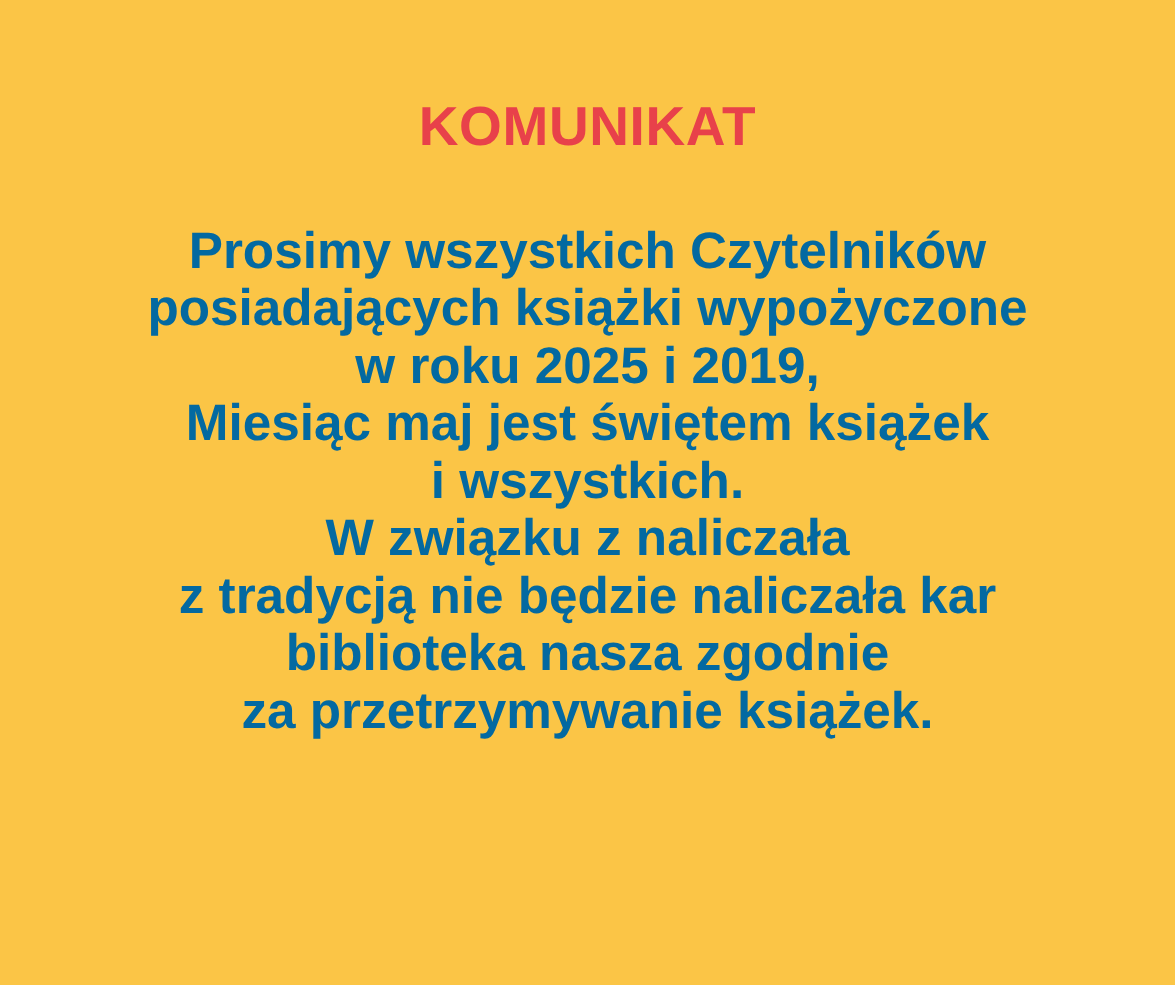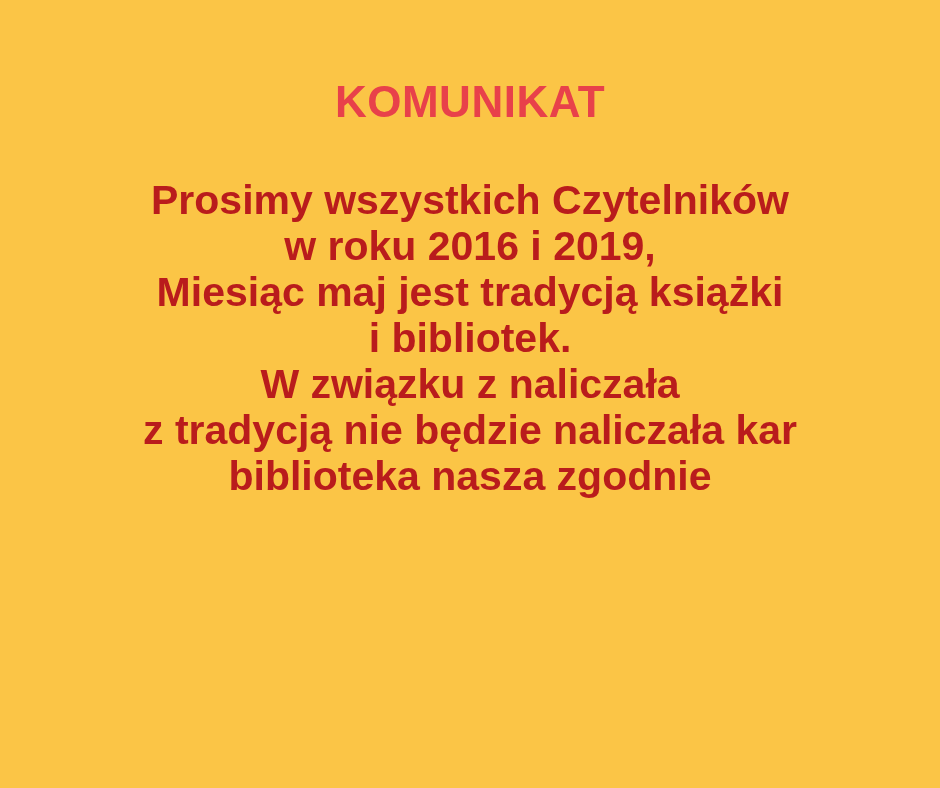--- a/index.html
+++ b/index.html
@@ -26,40 +26,42 @@
   .poster-title {
     color: #E8414A;
     font-weight: bold;
     font-size: 44px;
     line-height: 1.1;
     letter-spacing: 0.5px;
     text-align: center;
     margin: 0 0 52px 0;
   }
   .poster-body {
-    color: #b91c1c;
+    color: #0369a1;
     font-weight: bold;
     font-size: 41px;
     line-height: 1.12;
     text-align: center;
     width: 900px;
     margin: 0;
   }
   .poster-line {
     display: block;
     white-space: nowrap;
   }
 </style>
 </head>
 <body>
 
 <div class="poster">
   <h1 class="poster-title">KOMUNIKAT</h1>
   <div class="poster-body">
     <span class="poster-line">Prosimy wszystkich Czytelników</span>
-    <span class="poster-line">w roku 2016 i 2019,</span>
-    <span class="poster-line">Miesiąc maj jest tradycją książki</span>
-    <span class="poster-line">i bibliotek.</span>
+    <span class="poster-line">posiadających książki wypożyczone</span>
+    <span class="poster-line">w roku 2025 i 2019,</span>
+    <span class="poster-line">Miesiąc maj jest świętem książek</span>
+    <span class="poster-line">i wszystkich.</span>
     <span class="poster-line">W związku z naliczała</span>
     <span class="poster-line">z tradycją nie będzie naliczała kar</span>
     <span class="poster-line">biblioteka nasza zgodnie</span>
+    <span class="poster-line">za przetrzymywanie książek.</span>
   </div>
 </div>
 
 </body></html>

